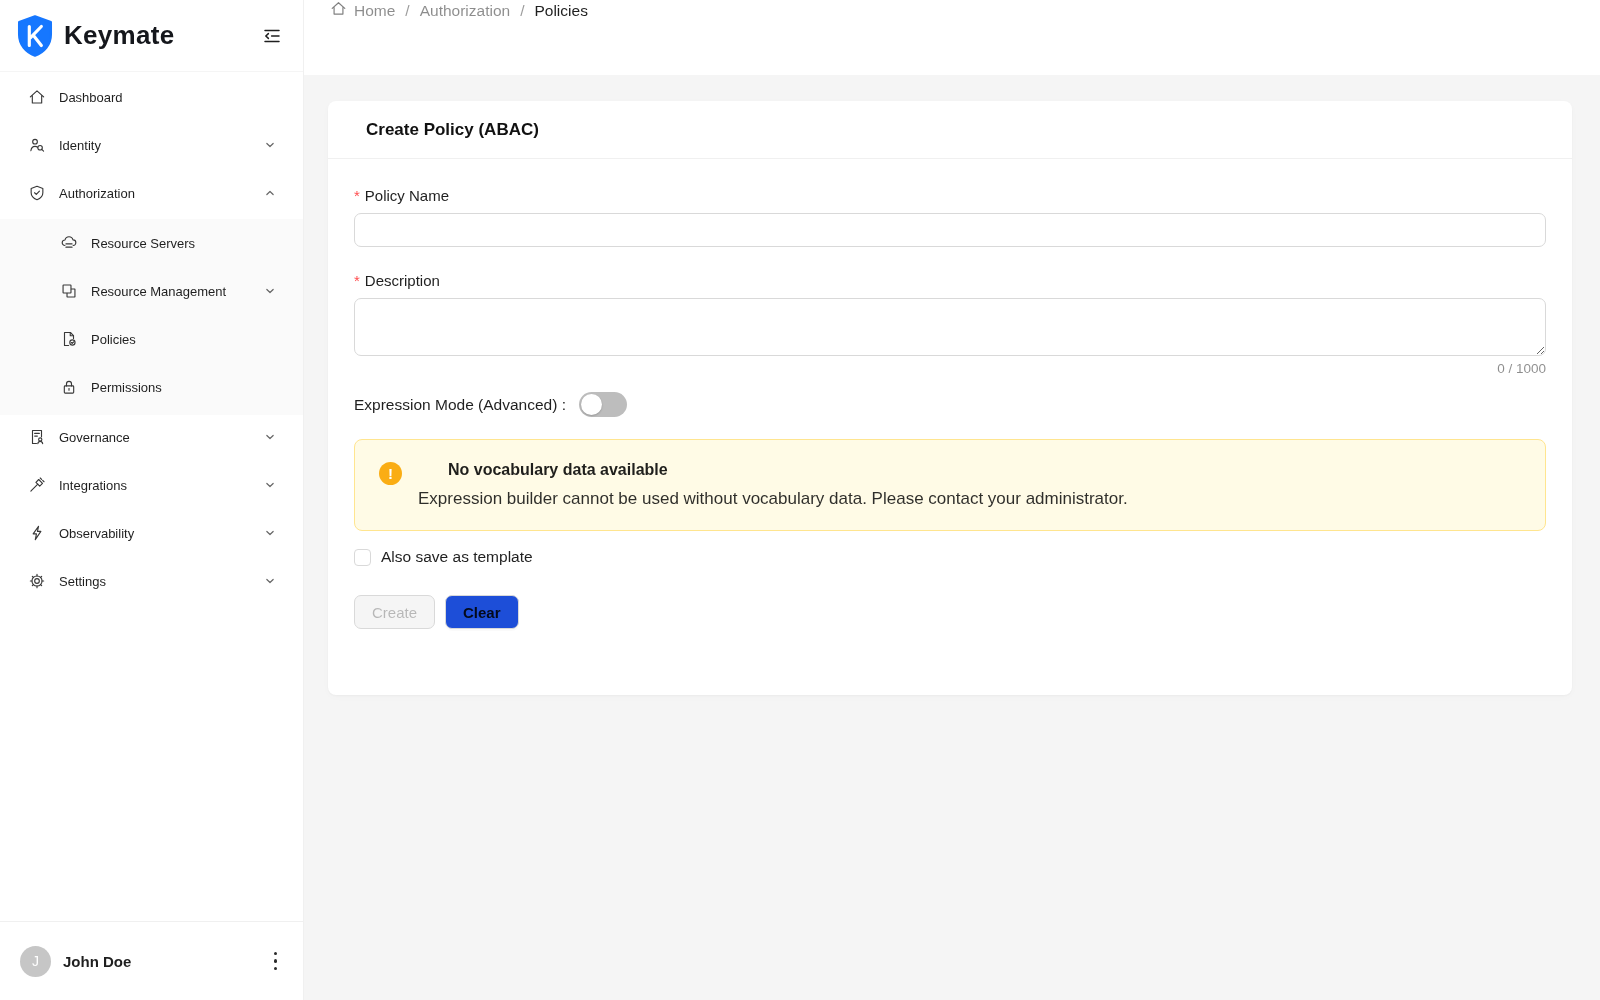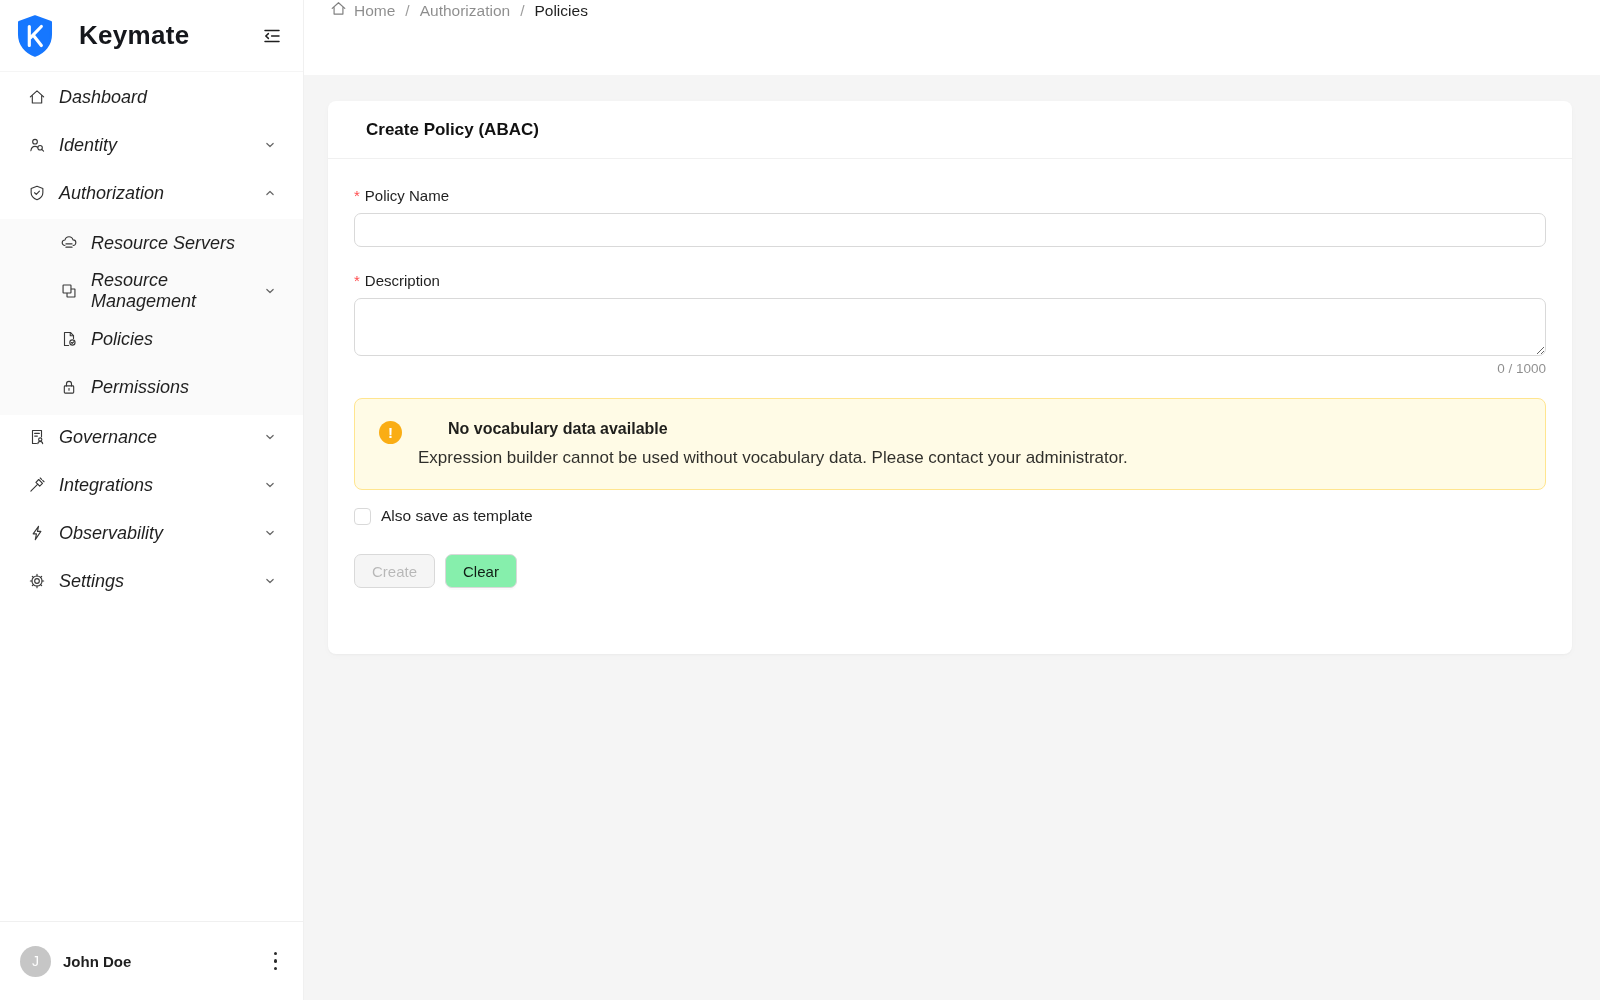--- a/index.html
+++ b/index.html
@@ -11,36 +11,36 @@
   }
   .app { display:flex; width:1600px; height:1000px; }
 
   
   .sidebar {
     width:304px; flex-shrink:0; position:relative;
     background:#fff; border-right:1px solid #f0f0f0;
   }
   .sidebar-header {
     height:72px; display:flex; align-items:center;
-    padding:0 18px 0 16px; border-bottom:1px solid #f5f5f5;gap:15px;
+    padding:0 18px 0 16px; border-bottom:1px solid #f5f5f5;
   }
   .logo-mark { width:38px; height:46px; }
   .brand-name {
     margin-left:10px; font-size:26px; font-weight:600;
     color:#15171c; letter-spacing:0.3px;
   }
   .fold-btn {
     margin-left:auto; width:26px; height:26px; display:flex;
     align-items:center; justify-content:center; cursor:pointer; border:none; background:none; padding:0;
   }
   .menu { padding:3px 8px 0 8px; }
   .menu-item {
     height:44px; margin-bottom:4px; display:flex; align-items:center;
     gap:13px; padding:0 18px 0 20px; border-radius:8px;
-    font-size:18px; cursor:pointer; color:rgba(0,0,0,0.88);font-style:italic;
+    font-size:13px; cursor:pointer; color:rgba(0,0,0,0.88);
   }
   .submenu { background:#fafafa; margin:0 -8px; padding:2px 8px; }
   .submenu .menu-item { padding-left:52px; }
   .mi-icon { width:18px; height:18px; flex-shrink:0; display:flex; align-items:center; }
   .mi-icon svg { width:18px; height:18px; stroke:#383838; fill:none; stroke-width:1.25; stroke-linecap:round; stroke-linejoin:round; }
   .chev { margin-left:auto; width:14px; height:14px; display:flex; align-items:center; }
   .chev svg { width:14px; height:14px; stroke:rgba(0,0,0,0.6); fill:none; stroke-width:1.7; stroke-linecap:round; stroke-linejoin:round; }
   .user-area {
     position:absolute; left:0; right:0; bottom:0; height:79px;
     border-top:1px solid #f0f0f0; background:#fff;
@@ -122,22 +122,22 @@
   .btn-row { margin-top:29px; display:flex; gap:10px; }
   .btn {
     height:34px; padding:0 17px; border-radius:7px; font-size:15px;
     display:inline-flex; align-items:center; font-family:inherit;
   }
   .btn-disabled {
     background:rgba(0,0,0,0.04); border:1px solid #d9d9d9;
     color:rgba(0,0,0,0.25); cursor:not-allowed;
   }
   .btn-default {
-    background:#86efac; border:1px solid #d9d9d9; color:rgba(0,0,0,0.88);
-    box-shadow:0 2px 0 rgba(0,0,0,0.02); cursor:pointer; font-weight:400;
+    background:#1d4ed8; border:1px solid #d9d9d9; color:rgba(0,0,0,0.88);
+    box-shadow:0 2px 0 rgba(0,0,0,0.02); cursor:pointer; font-weight:700;
   }
 </style>
 </head>
 <body>
 
 <div class="app">
 
   <aside class="sidebar">
     <div class="sidebar-header">
       <span class="logo-mark">
@@ -361,20 +361,26 @@
 
           
           <div class="form-label">
             <span class="req">*</span>
             <span>Description</span>
           </div>
           <textarea class="textarea" style=""></textarea>
           <div class="counter">0 / 1000</div>
 
           
+          <div class="expr-row">
+            <span>Expression Mode (Advanced) :</span>
+            <button class="switch">
+              <span class="switch-knob"></span>
+            </button>
+          </div>
 
           
           <div class="alert">
             <span class="alert-icon">!</span>
             <div>
               <div class="alert-title">No vocabulary data available</div>
               <div class="alert-desc">Expression builder cannot be used without vocabulary data. Please contact your administrator.</div>
             </div>
           </div>
 

